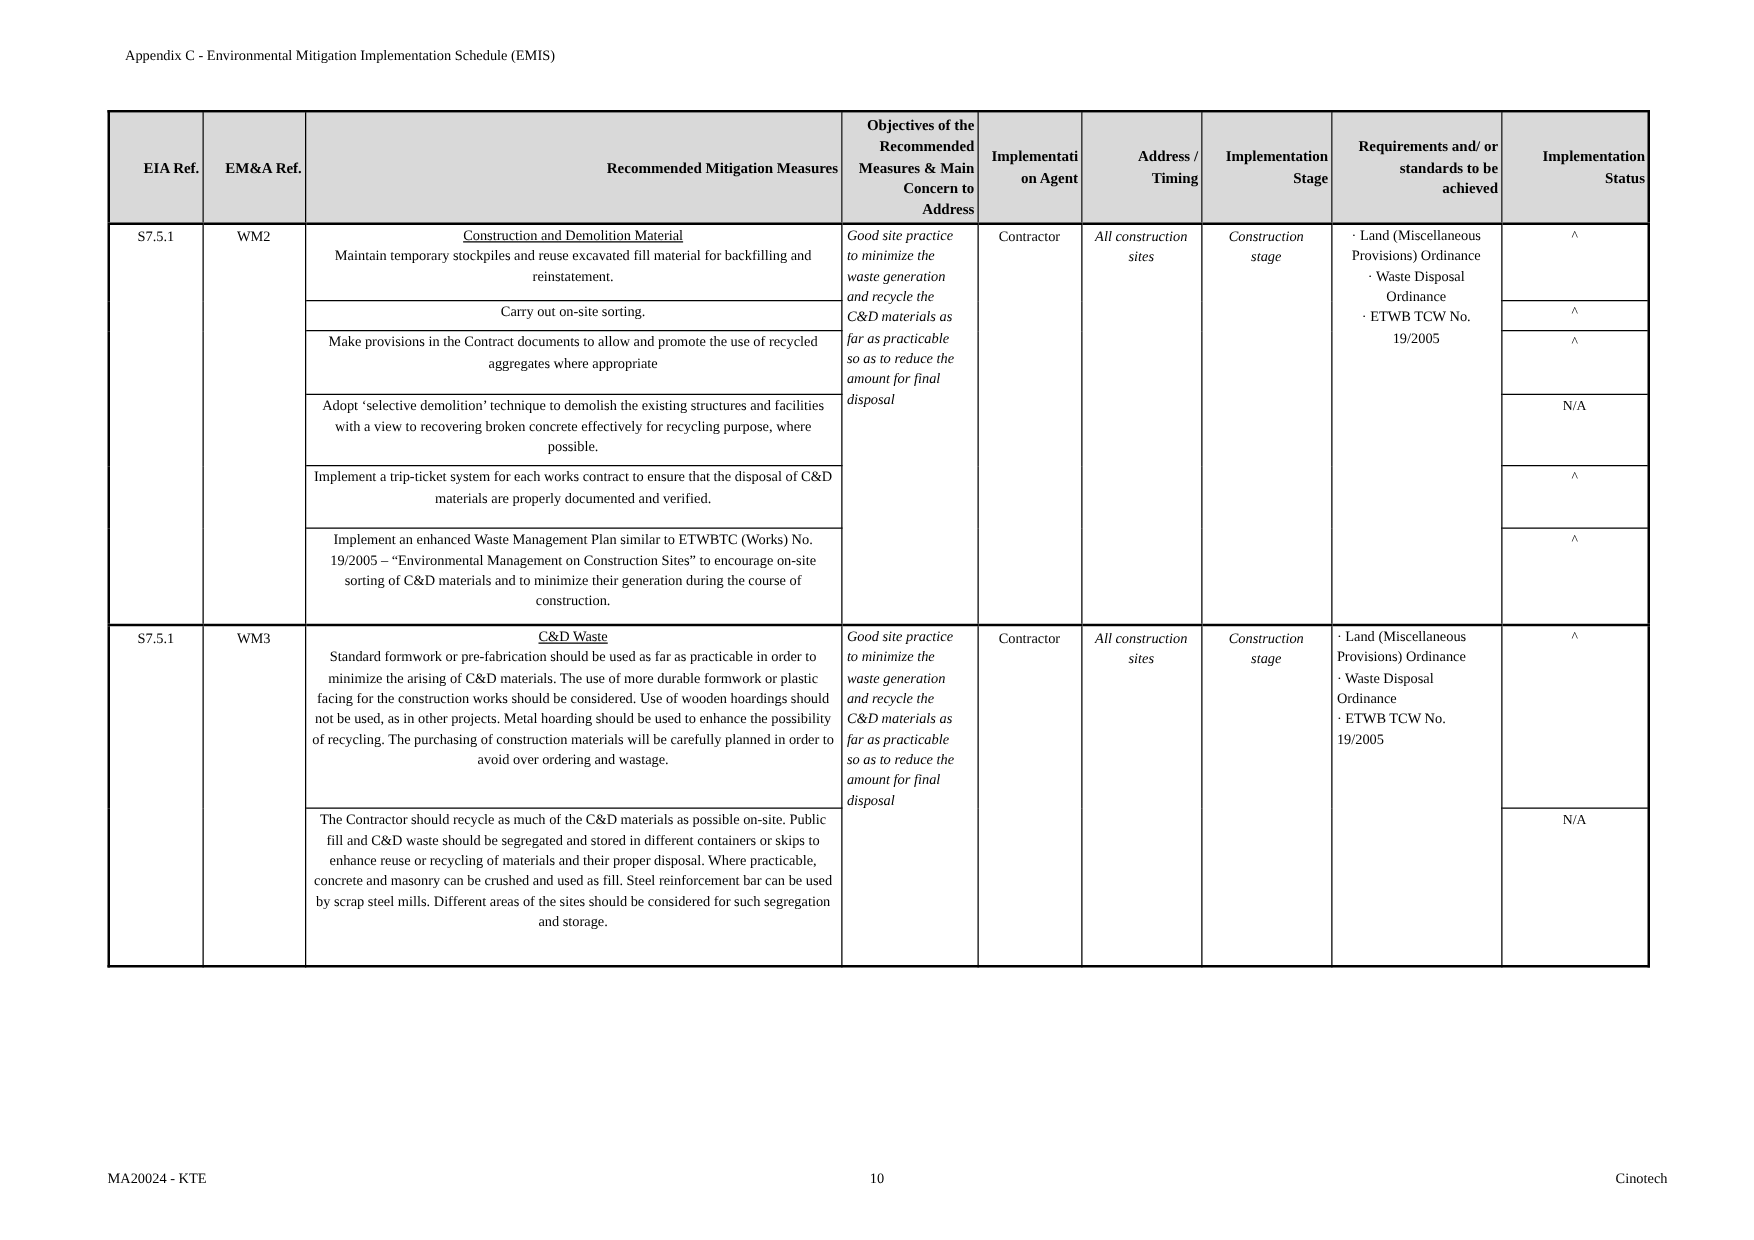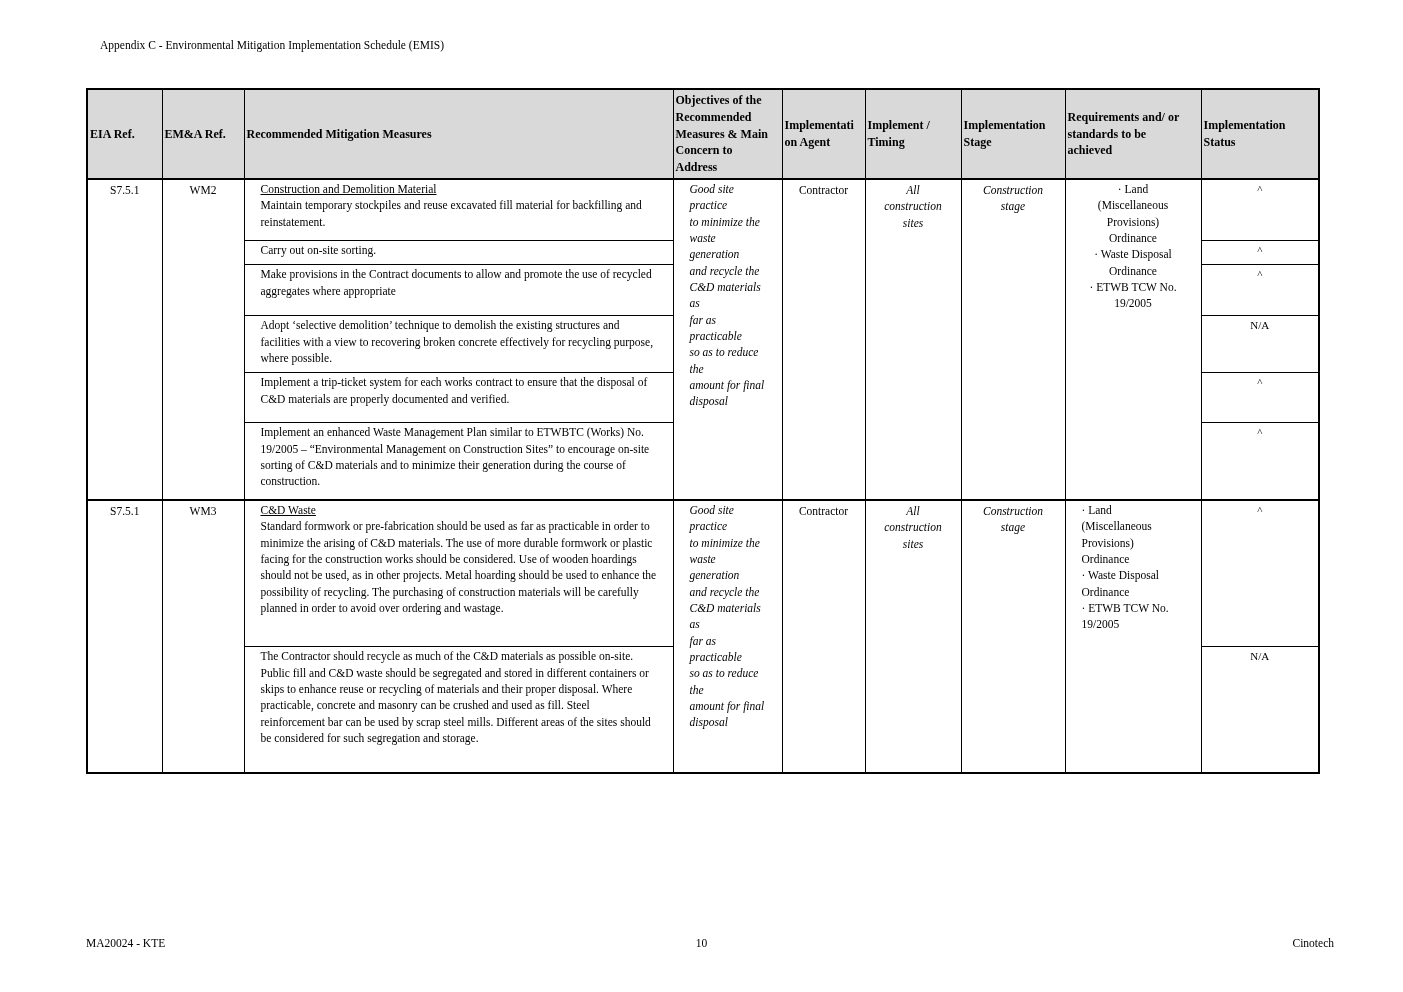--- a/index.html
+++ b/index.html
@@ -23,38 +23,38 @@
     border-collapse: collapse;
     table-layout: fixed;
     border: 2px solid #000;
   }
   th, td {
     border: 1px solid #000;
     vertical-align: top;
     overflow: hidden;
     font-size: 11.5px;
     line-height: 1.42;
-    padding: 1px 16px;
+    padding: 1px 4px;
   }
   th {
     background: #d9d9d9;
     font-weight: bold;
     font-size: 12px;
     line-height: 1.4;
-    text-align: left;
+    text-align: right;
     vertical-align: middle;
     white-space: pre-line;
     padding: 2px 2px;
     border-bottom: 2px solid #000;
   }
   tr.block-start td { border-top: 2px solid #000; }
 
   td.cell-center { text-align: center; padding-top: 2px; }
   td.pre { white-space: pre-line; font-style: italic; }
-  td.measure-cell { text-align: left; }
+  td.measure-cell { text-align: center; }
   .measure-title { text-decoration: underline; }
   td.req-cell { white-space: pre-line; }
   td.req-center { text-align: center; }
   td.req-left { text-align: left; }
   td.status-cell { text-align: center; font-size: 11px; padding-top: 2px; }
 
   .doc-footer {
     position: absolute; left: 0; top: 937px; width: 1403px;
     font-size: 11.5px;
   }
@@ -86,21 +86,21 @@
         <th>EIA Ref.</th>
         <th>EM&amp;A Ref.</th>
         <th>Recommended Mitigation Measures</th>
         <th>Objectives of the
 Recommended
 Measures &amp; Main
 Concern to
 Address</th>
         <th>Implementati
 on Agent</th>
-        <th>Implement /
+        <th>Address /
 Timing</th>
         <th>Implementation
 Stage</th>
         <th>Requirements and/ or
 standards to be
 achieved</th>
         <th>Implementation
 Status</th>
       </tr>
     </thead>

